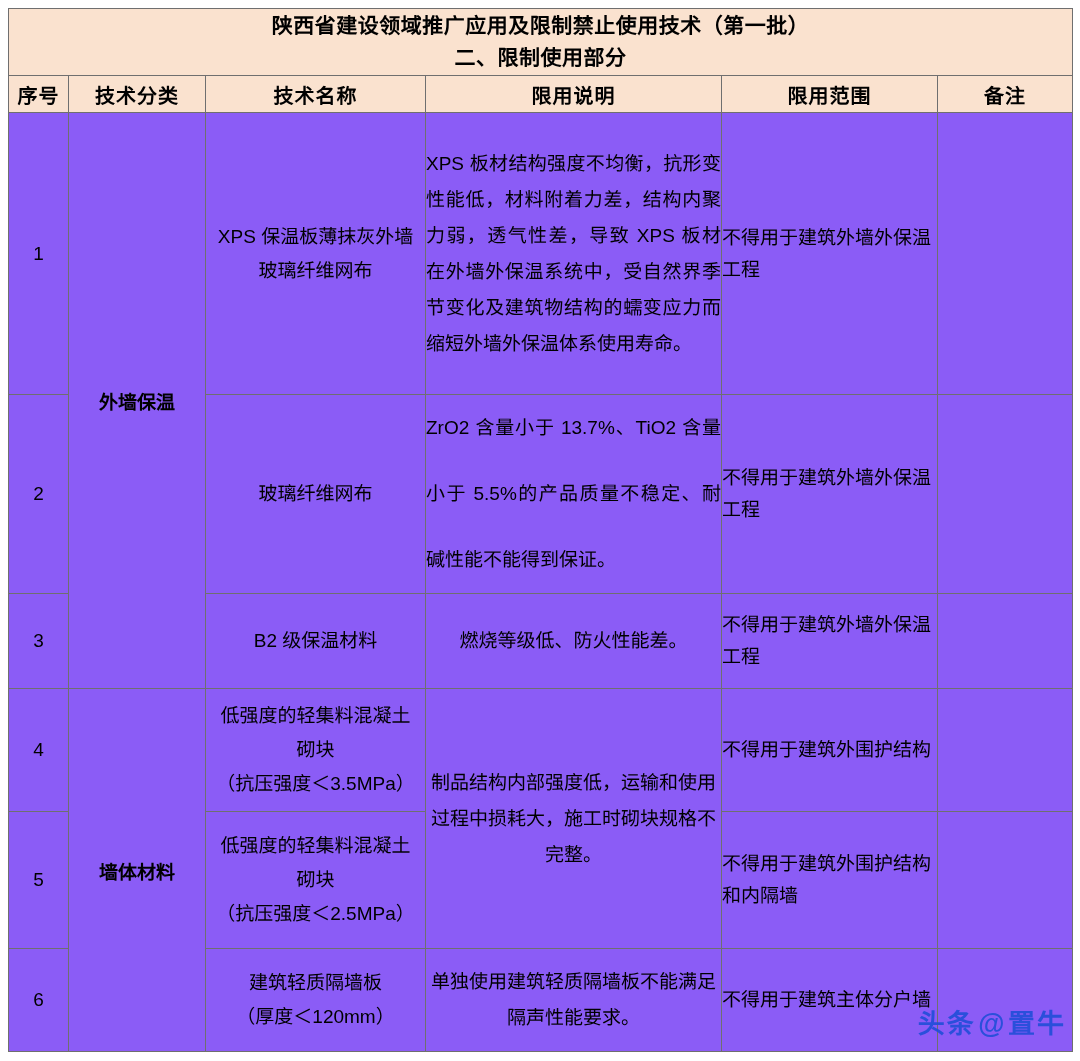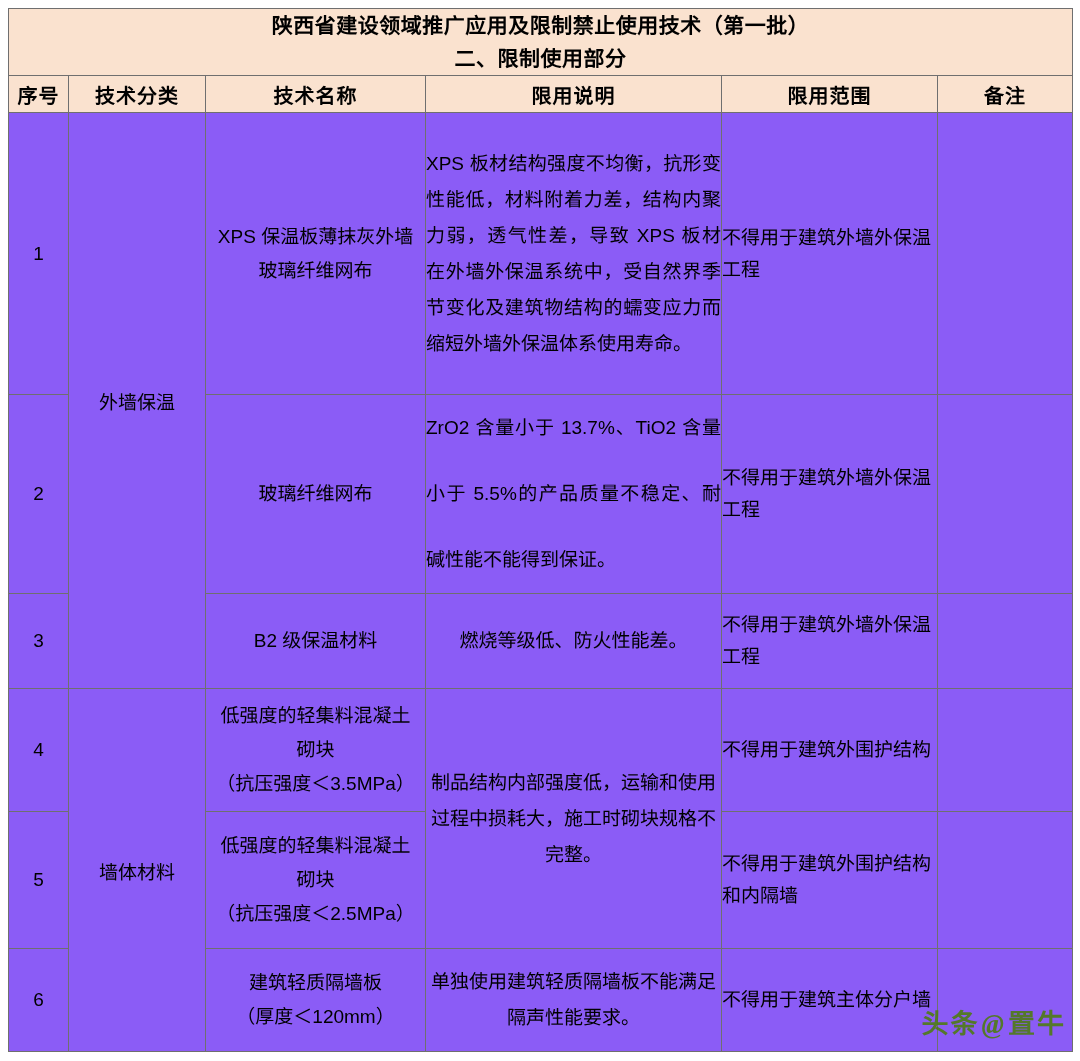--- a/index.html
+++ b/index.html
@@ -44,40 +44,41 @@
     background: #fae2cf !important;
     text-align: center;
     font-weight: bold;
     font-size: 21px;
     line-height: 33px;
     letter-spacing: 0.5px;
     padding: 12px 6px 14px 6px;
     border: 1px solid #6f6f6f;
   }
   .title-line1 { display: block; }
-  .title-line2 { display: block; }
+  .title-line2 { display: block; font-family: Liberation Serif, serif; }
 
   
   .col-head {
     background: #fae2cf !important;
     text-align: center;
     font-weight: bold;
     font-size: 20px;
     height: 36px;
     letter-spacing: 1px;
   }
 
   
   .c-no {
     text-align: center;
     font-size: 19px;
   }
   .c-cat {
     text-align: center;
     font-size: 19px;
+    font-weight: bold;
   }
   .c-name {
     text-align: center;
     font-size: 19px;
     line-height: 34px;
     padding: 4px 8px;
   }
   .c-desc {
     text-align: center;
     font-size: 19px;
@@ -106,26 +107,26 @@
 
   .nm-line { display: block; }
 
   
   .watermark {
     position: absolute;
     right: 14px;
     bottom: 20px;
     font-size: 27px;
     font-weight: bold;
-    color: #4d7c0f;
+    color: #1d4ed8;
     opacity: 0.88;
     letter-spacing: 2px;
     pointer-events: none;
     white-space: nowrap;
-    font-family: Liberation Serif, serif;
+    font-family: Liberation Sans, sans-serif;
   }
   .watermark .wm-at { font-style: italic; padding: 0 2px; }
 </style>
 </head>
 <body>
 
 <div class="doc-wrap">
   <table class="tech-table">
     <colgroup>
       <col style="width:60px">

